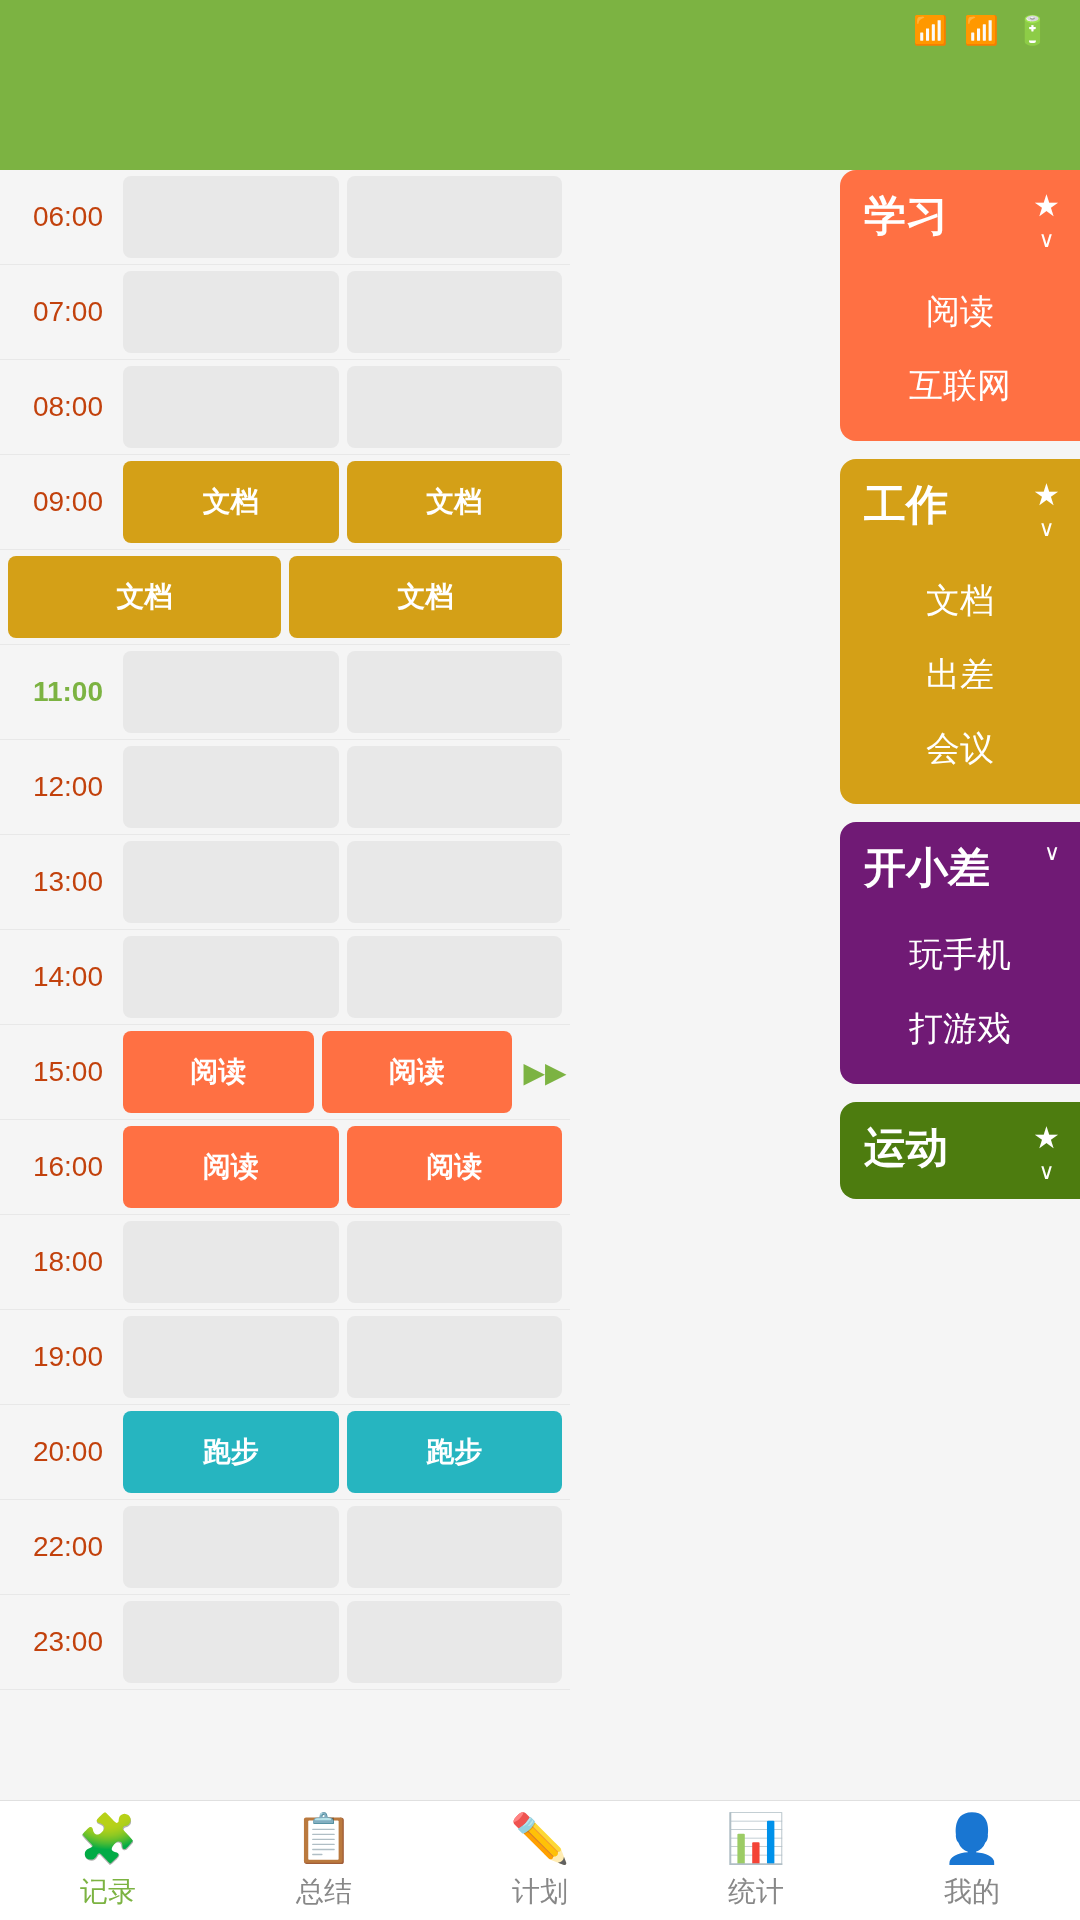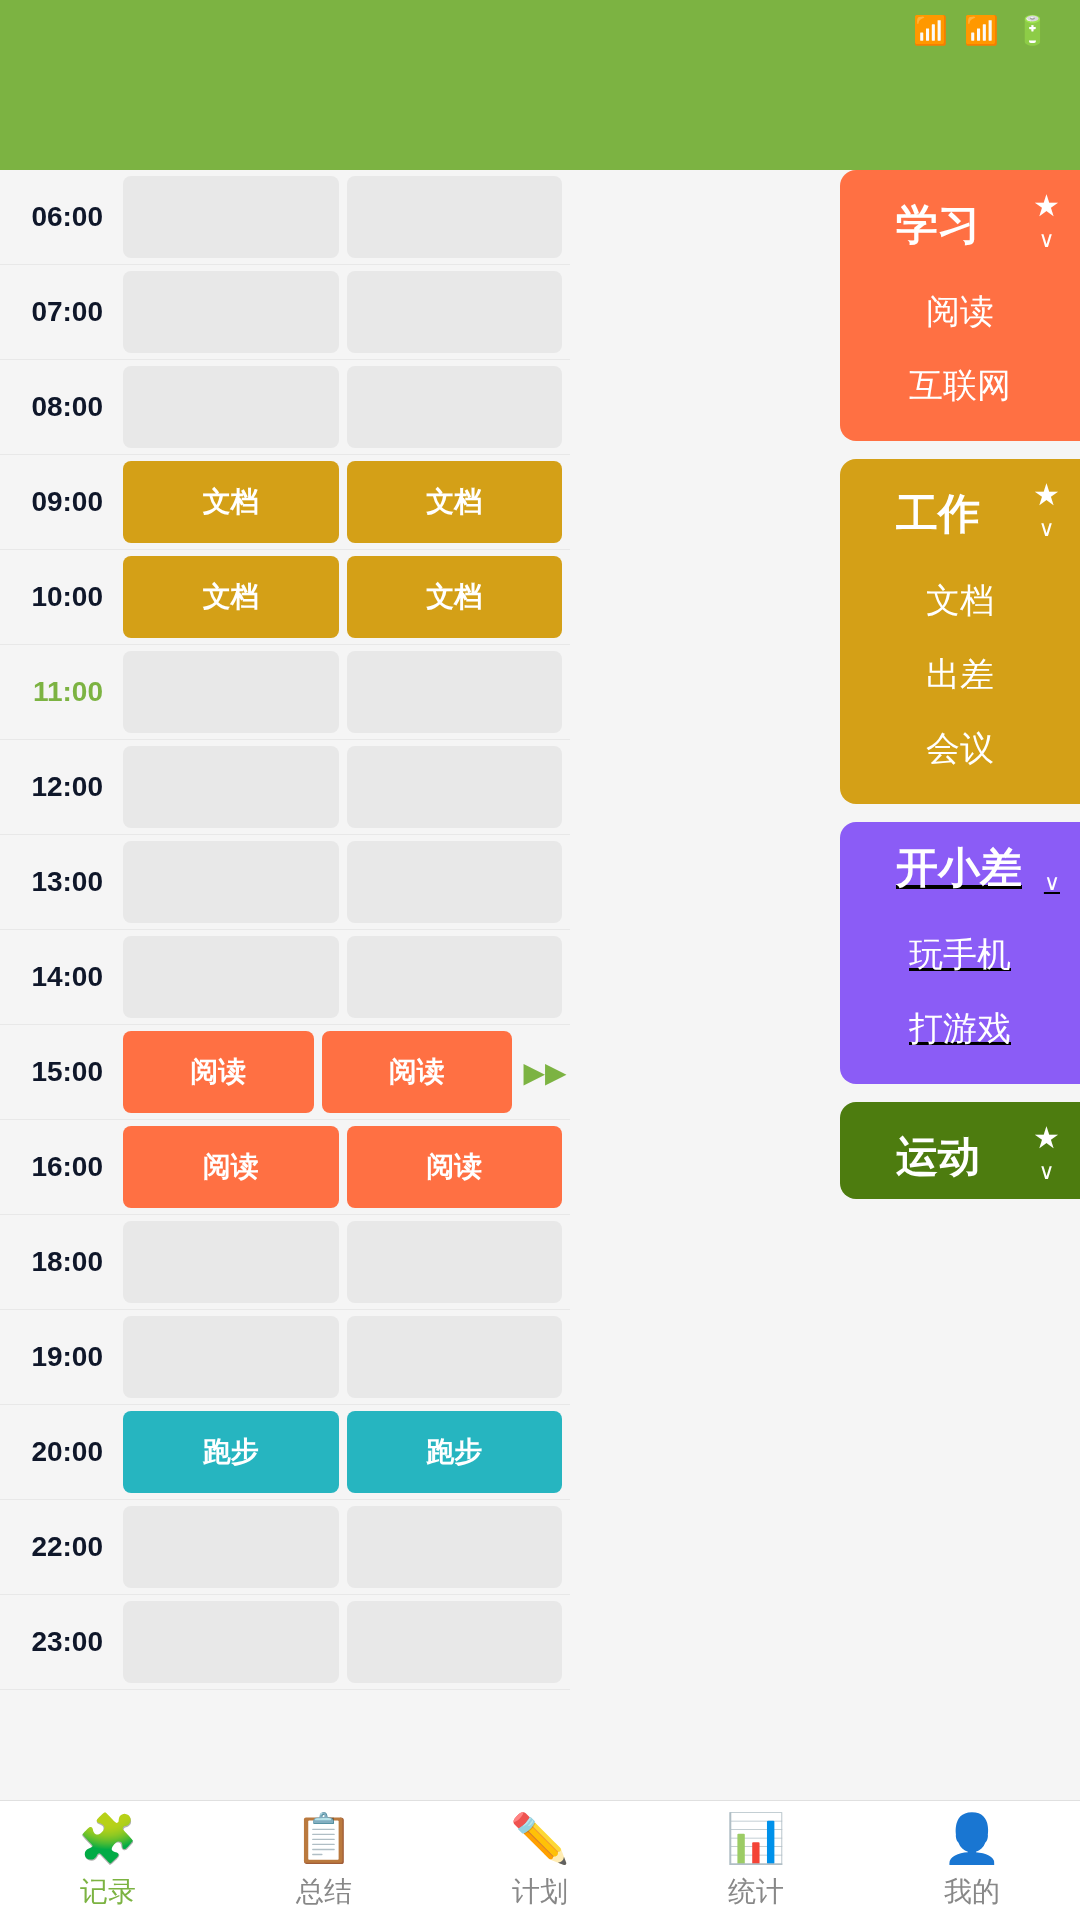--- a/index.html
+++ b/index.html
@@ -103,23 +103,22 @@
       height: 95px;
       border-bottom: 1px solid #e8e8e8;
     }
     .time-label {
       width: 115px;
       display: flex;
       align-items: center;
       justify-content: flex-end;
       padding-right: 12px;
       font-size: 28px;
-      color: #0f172a;
+      color: #c2410c;
       flex-shrink: 0;
-      font-weight: bold;
     }
     .time-label.current {
       color: #7cb342;
       font-weight: bold;
     }
     .time-slots {
       flex: 1;
       display: flex;
       gap: 8px;
       padding: 6px 8px;
@@ -160,25 +159,24 @@
 
     .category-card {
       border-radius: 16px 0 0 16px;
       margin-bottom: 18px;
       overflow: visible;
       position: relative;
     }
 
     .category-header {
       display: flex;
-      align-items: flex-end;
+      align-items: flex-start;
       justify-content: space-between;
       padding: 18px 20px 14px 24px;
       border-radius: 16px 0 0 0;
-      margin-left: 32px;
     }
     .category-title {
       font-size: 42px;
       font-weight: bold;
       color: white;
     }
     .category-icons {
       display: flex;
       flex-direction: column;
       align-items: center;
@@ -195,21 +193,21 @@
       font-size: 34px;
       color: white;
       text-align: center;
       padding: 14px 0;
       cursor: pointer;
     }
 
     
     .cat-orange { background: #ff7043; }
     .cat-yellow { background: #d4a017; }
-    .cat-olive { background: #8b5cf6; text-decoration: underline; }
+    .cat-olive { background: #701a75; }
     .cat-teal { background: #4d7c0f; }
 
     
     .forward-btn {
       width: 50px;
       display: flex;
       align-items: center;
       justify-content: center;
       color: #7cb342;
       font-size: 32px;
@@ -304,21 +302,20 @@
           </div>
         </div>
         <div class="time-row">
           <div class="time-label">09:00</div>
           <div class="time-slots">
             <div class="slot yellow">文档</div>
             <div class="slot yellow">文档</div>
           </div>
         </div>
         <div class="time-row">
-          <div class="time-label">10:00</div>
           <div class="time-slots">
             <div class="slot yellow">文档</div>
             <div class="slot yellow">文档</div>
           </div>
         </div>
         <div class="time-row">
           <div class="time-label current">11:00</div>
           <div class="time-slots">
             <div class="slot empty"></div>
             <div class="slot empty"></div>

